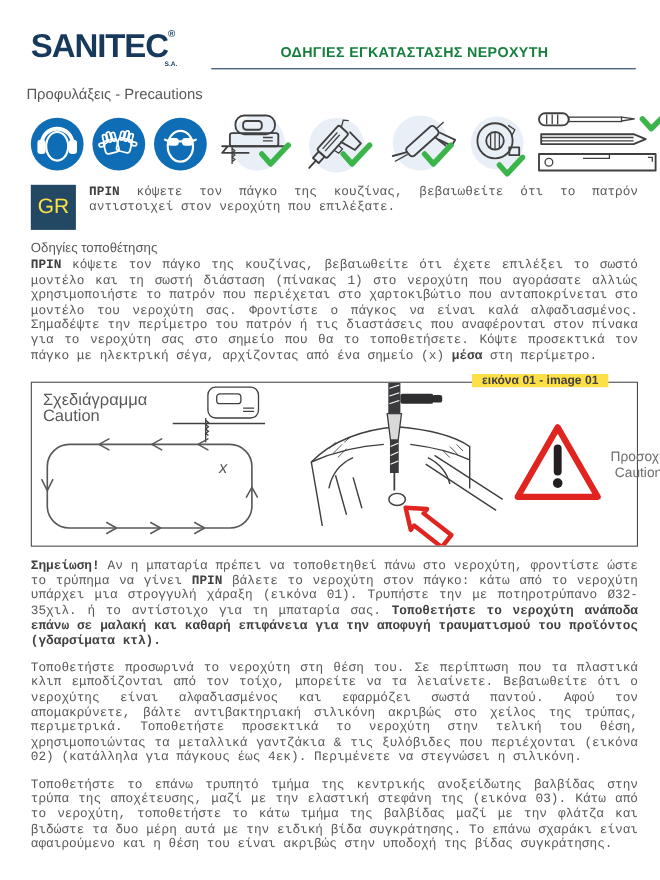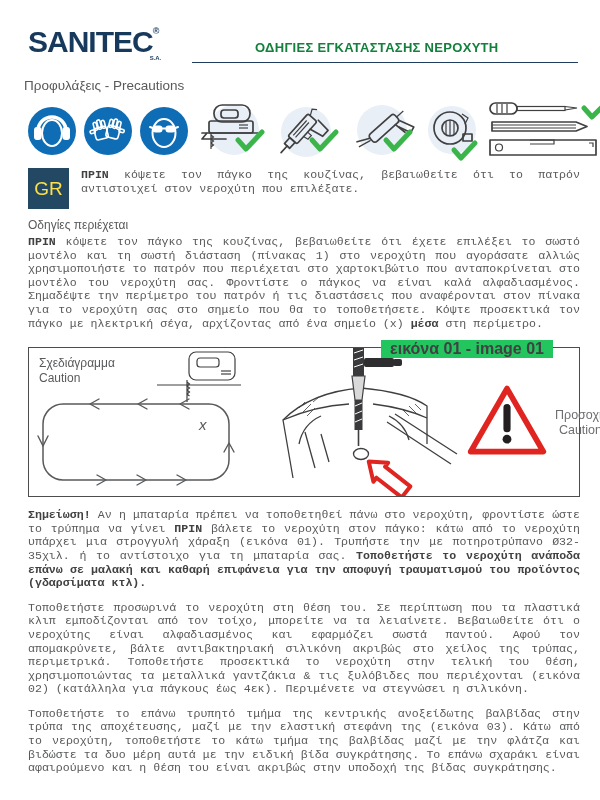--- a/index.html
+++ b/index.html
@@ -34,24 +34,24 @@
     display:flex; align-items:center; justify-content:center; font-size:19px; }
   .bodytext { color:#58595b; font-size:11.6px; line-height:13.6px; text-align:justify;font-family:Liberation Mono, monospace; }
   .bodytext b { color:#414042; }
 
   .flow { position:absolute; left:28px; top:218px; width:552px; }
   .sub-heading { color:#58595b; font-size:12px; margin-bottom:3px; }
 
   
   .figure-box { position:relative; margin-top:17px; border:1.5px solid #4d4d4f; height:150px;
     display:flex; align-items:stretch; }
-  .fig-caption { position:absolute; top:-8px; right:26px; background:#22c55e; padding:0 9px;
-    font-size:16px; font-weight:bold; color:#414042; }
+  .fig-caption { position:absolute; top:-8px; right:26px; background:#fde047; padding:0 9px;
+    font-size:11px; font-weight:bold; color:#414042; }
   .fig-left { position:relative; width:240px; flex:0 0 240px; }
-  .fig-left-label { position:absolute; left:10px; top:8px; color:#58595b; font-size:12px; line-height:15px; }
+  .fig-left-label { position:absolute; left:10px; top:8px; color:#58595b; font-size:15px; line-height:15px; }
   .fig-mid { position:relative; width:190px; flex:0 0 190px; }
   .fig-right { flex:1; display:flex; align-items:center; justify-content:center; }
   .caution-label { color:#6d6e71; font-size:12.5px; line-height:15px; text-align:center; margin-top:2px; }
 
   .para { margin-top:11px; }
   .footer-text { margin-top:12px; color:#77787b; font-size:11.6px; line-height:13.6px; text-align:left; }
 </style>
 </head>
 <body>
 
@@ -181,21 +181,21 @@
       </svg>
     </span>
   </div>
 
   <div class="gr-row">
     <div class="gr-badge">GR</div>
     <p class="bodytext"><b>ΠΡΙΝ</b><span> κόψετε τον πάγκο της κουζίνας, βεβαιωθείτε ότι το πατρόν αντιστοιχεί στον νεροχύτη που επιλέξατε.</span></p>
   </div>
 
   <div class="flow">
-    <div class="sub-heading">Οδηγίες περιέχεται</div>
+    <div class="sub-heading">Οδηγίες τοποθέτησης</div>
     <p class="bodytext"><b>ΠΡΙΝ</b><span> κόψετε τον πάγκο της κουζίνας, βεβαιωθείτε ότι έχετε επιλέξει το σωστό μοντέλο και τη σωστή διάσταση (πίνακας 1) στο νεροχύτη που αγοράσατε αλλιώς χρησιμοποιήστε το πατρόν που περιέχεται στο χαρτοκιβώτιο που ανταποκρίνεται στο μοντέλο του νεροχύτη σας. Φροντίστε ο πάγκος να είναι καλά αλφαδιασμένος. Σημαδέψτε την περίμετρο του πατρόν ή τις διαστάσεις που αναφέρονται στον πίνακα για το νεροχύτη σας στο σημείο που θα το τοποθετήσετε. Κόψτε προσεκτικά τον πάγκο με ηλεκτρική σέγα, αρχίζοντας από ένα σημείο (x) </span><b>μέσα</b><span> στη περίμετρο.</span></p>
 
     <div class="figure-box">
       <div class="fig-caption">εικόνα 01 - image 01</div>
 
       <div class="fig-left">
         <div class="fig-left-label">
           <div>Σχεδιάγραμμα</div>
           <div>Caution</div>
         </div>

